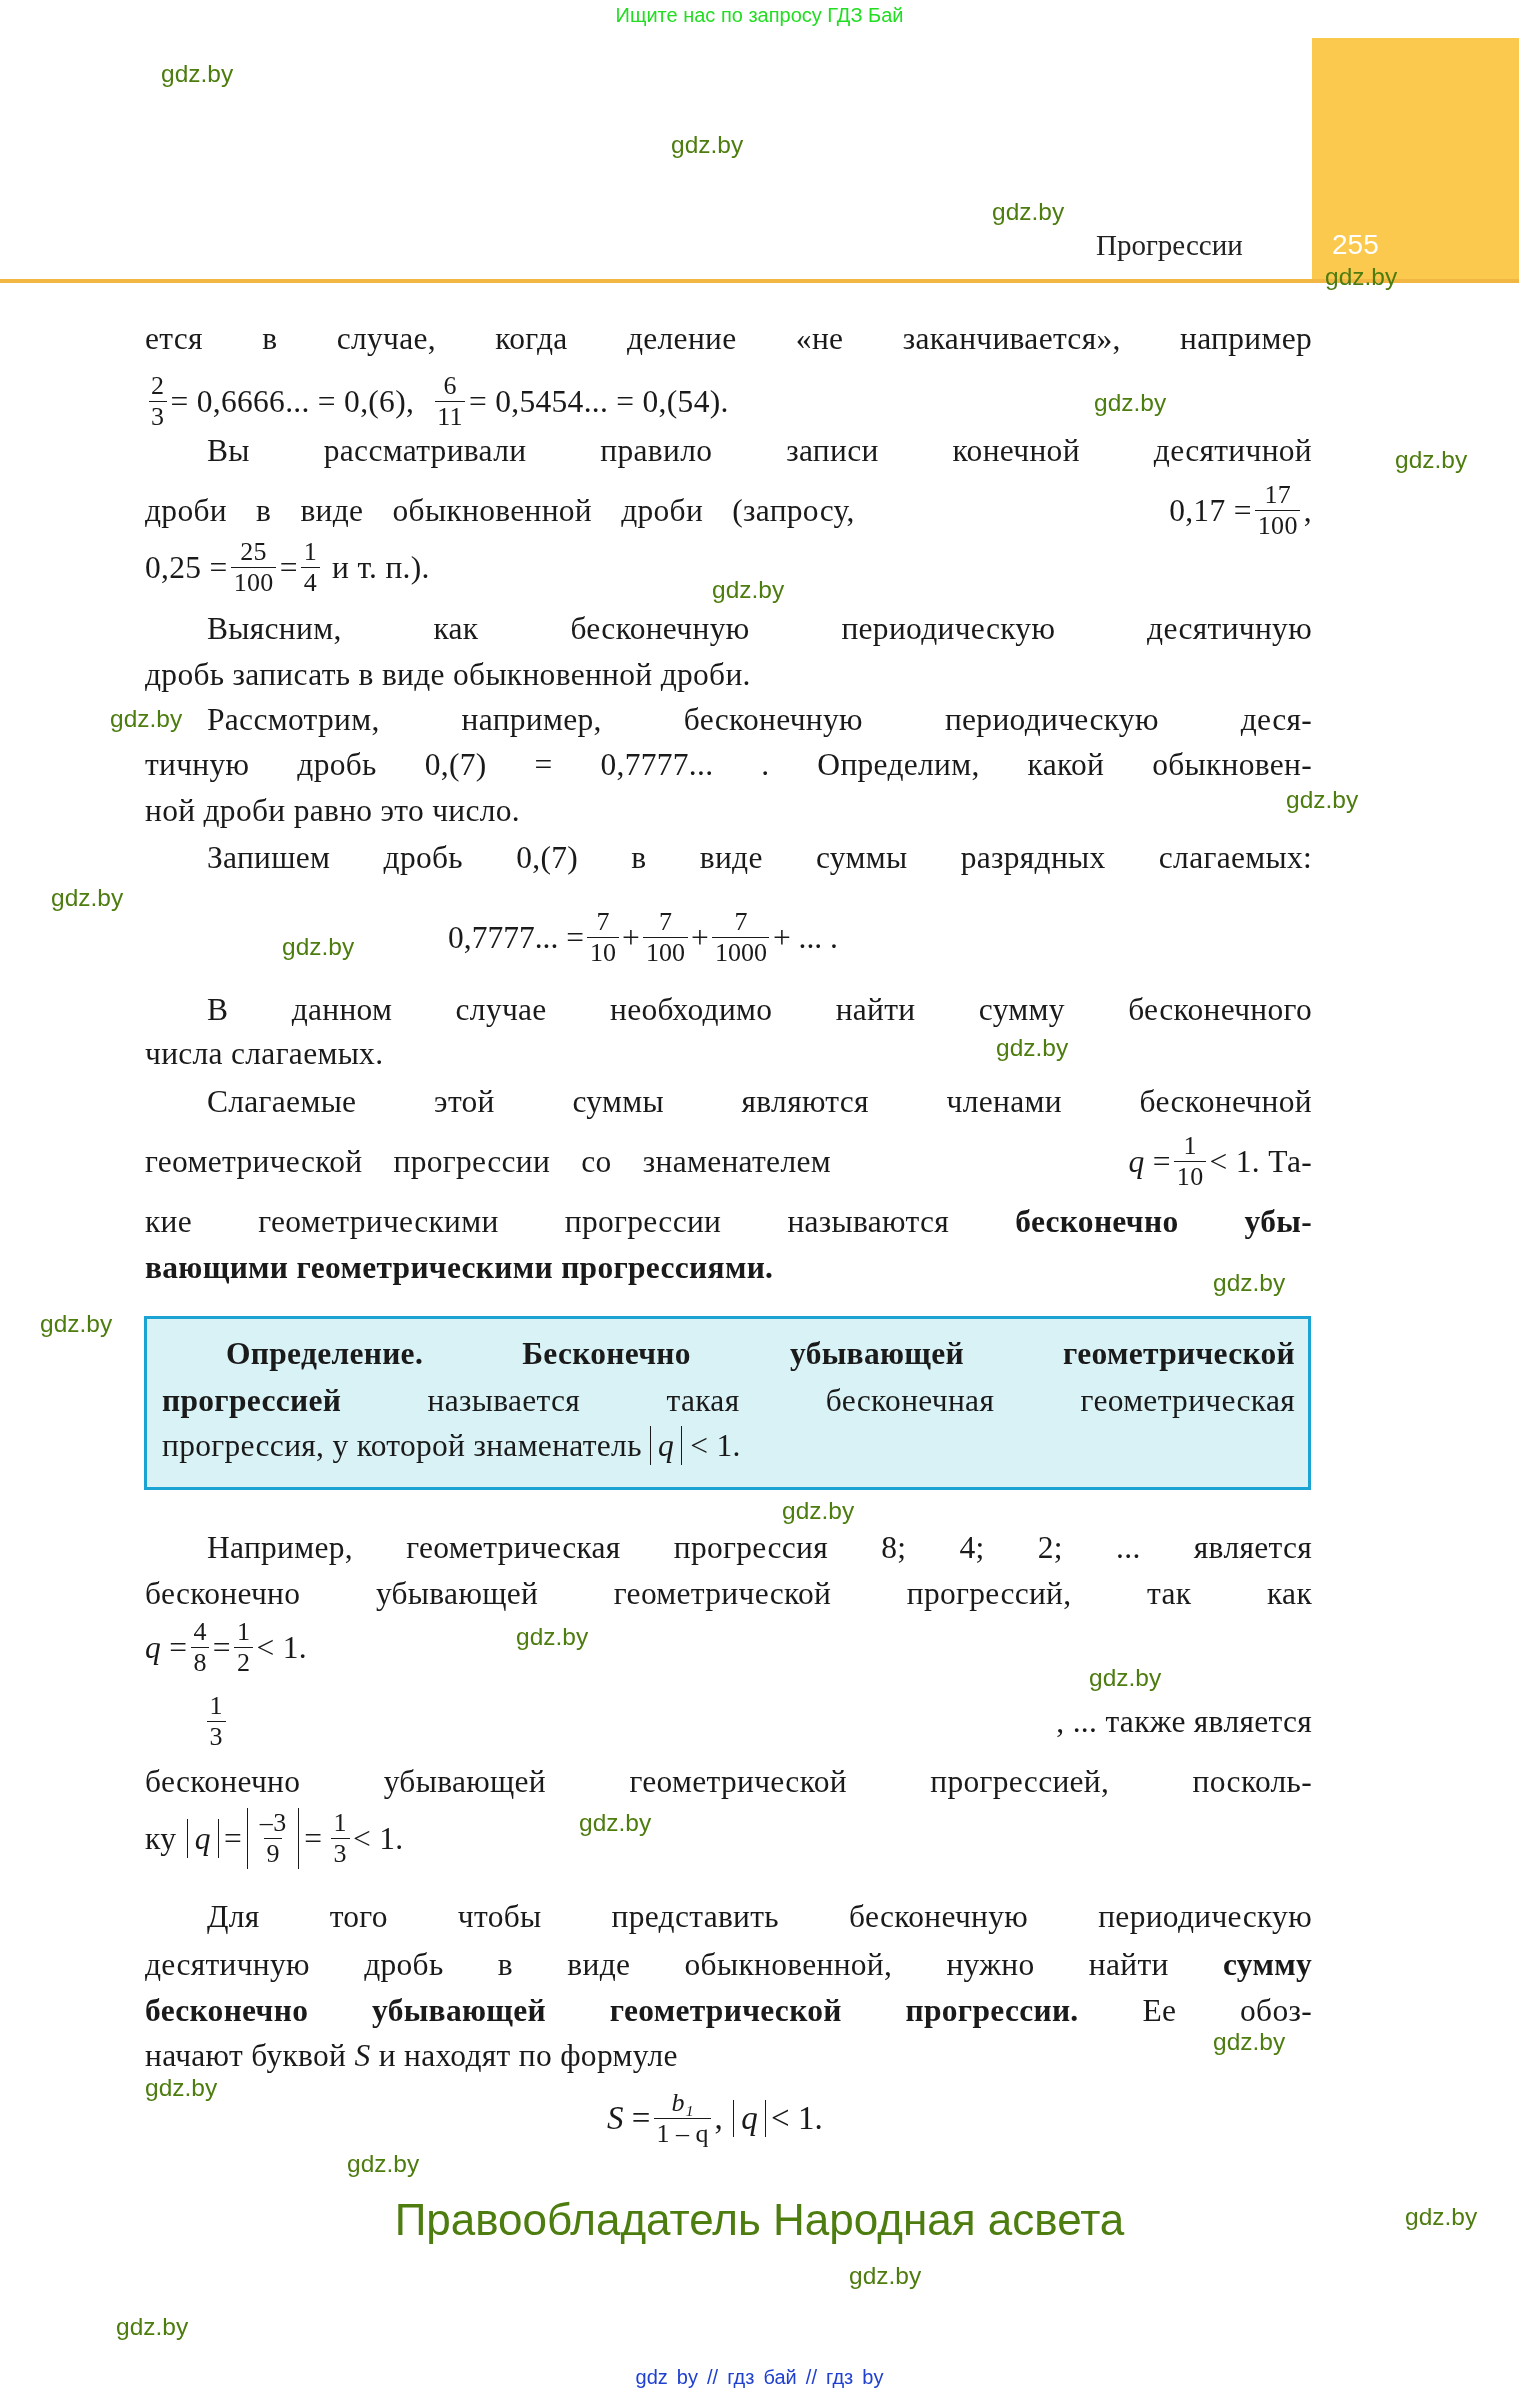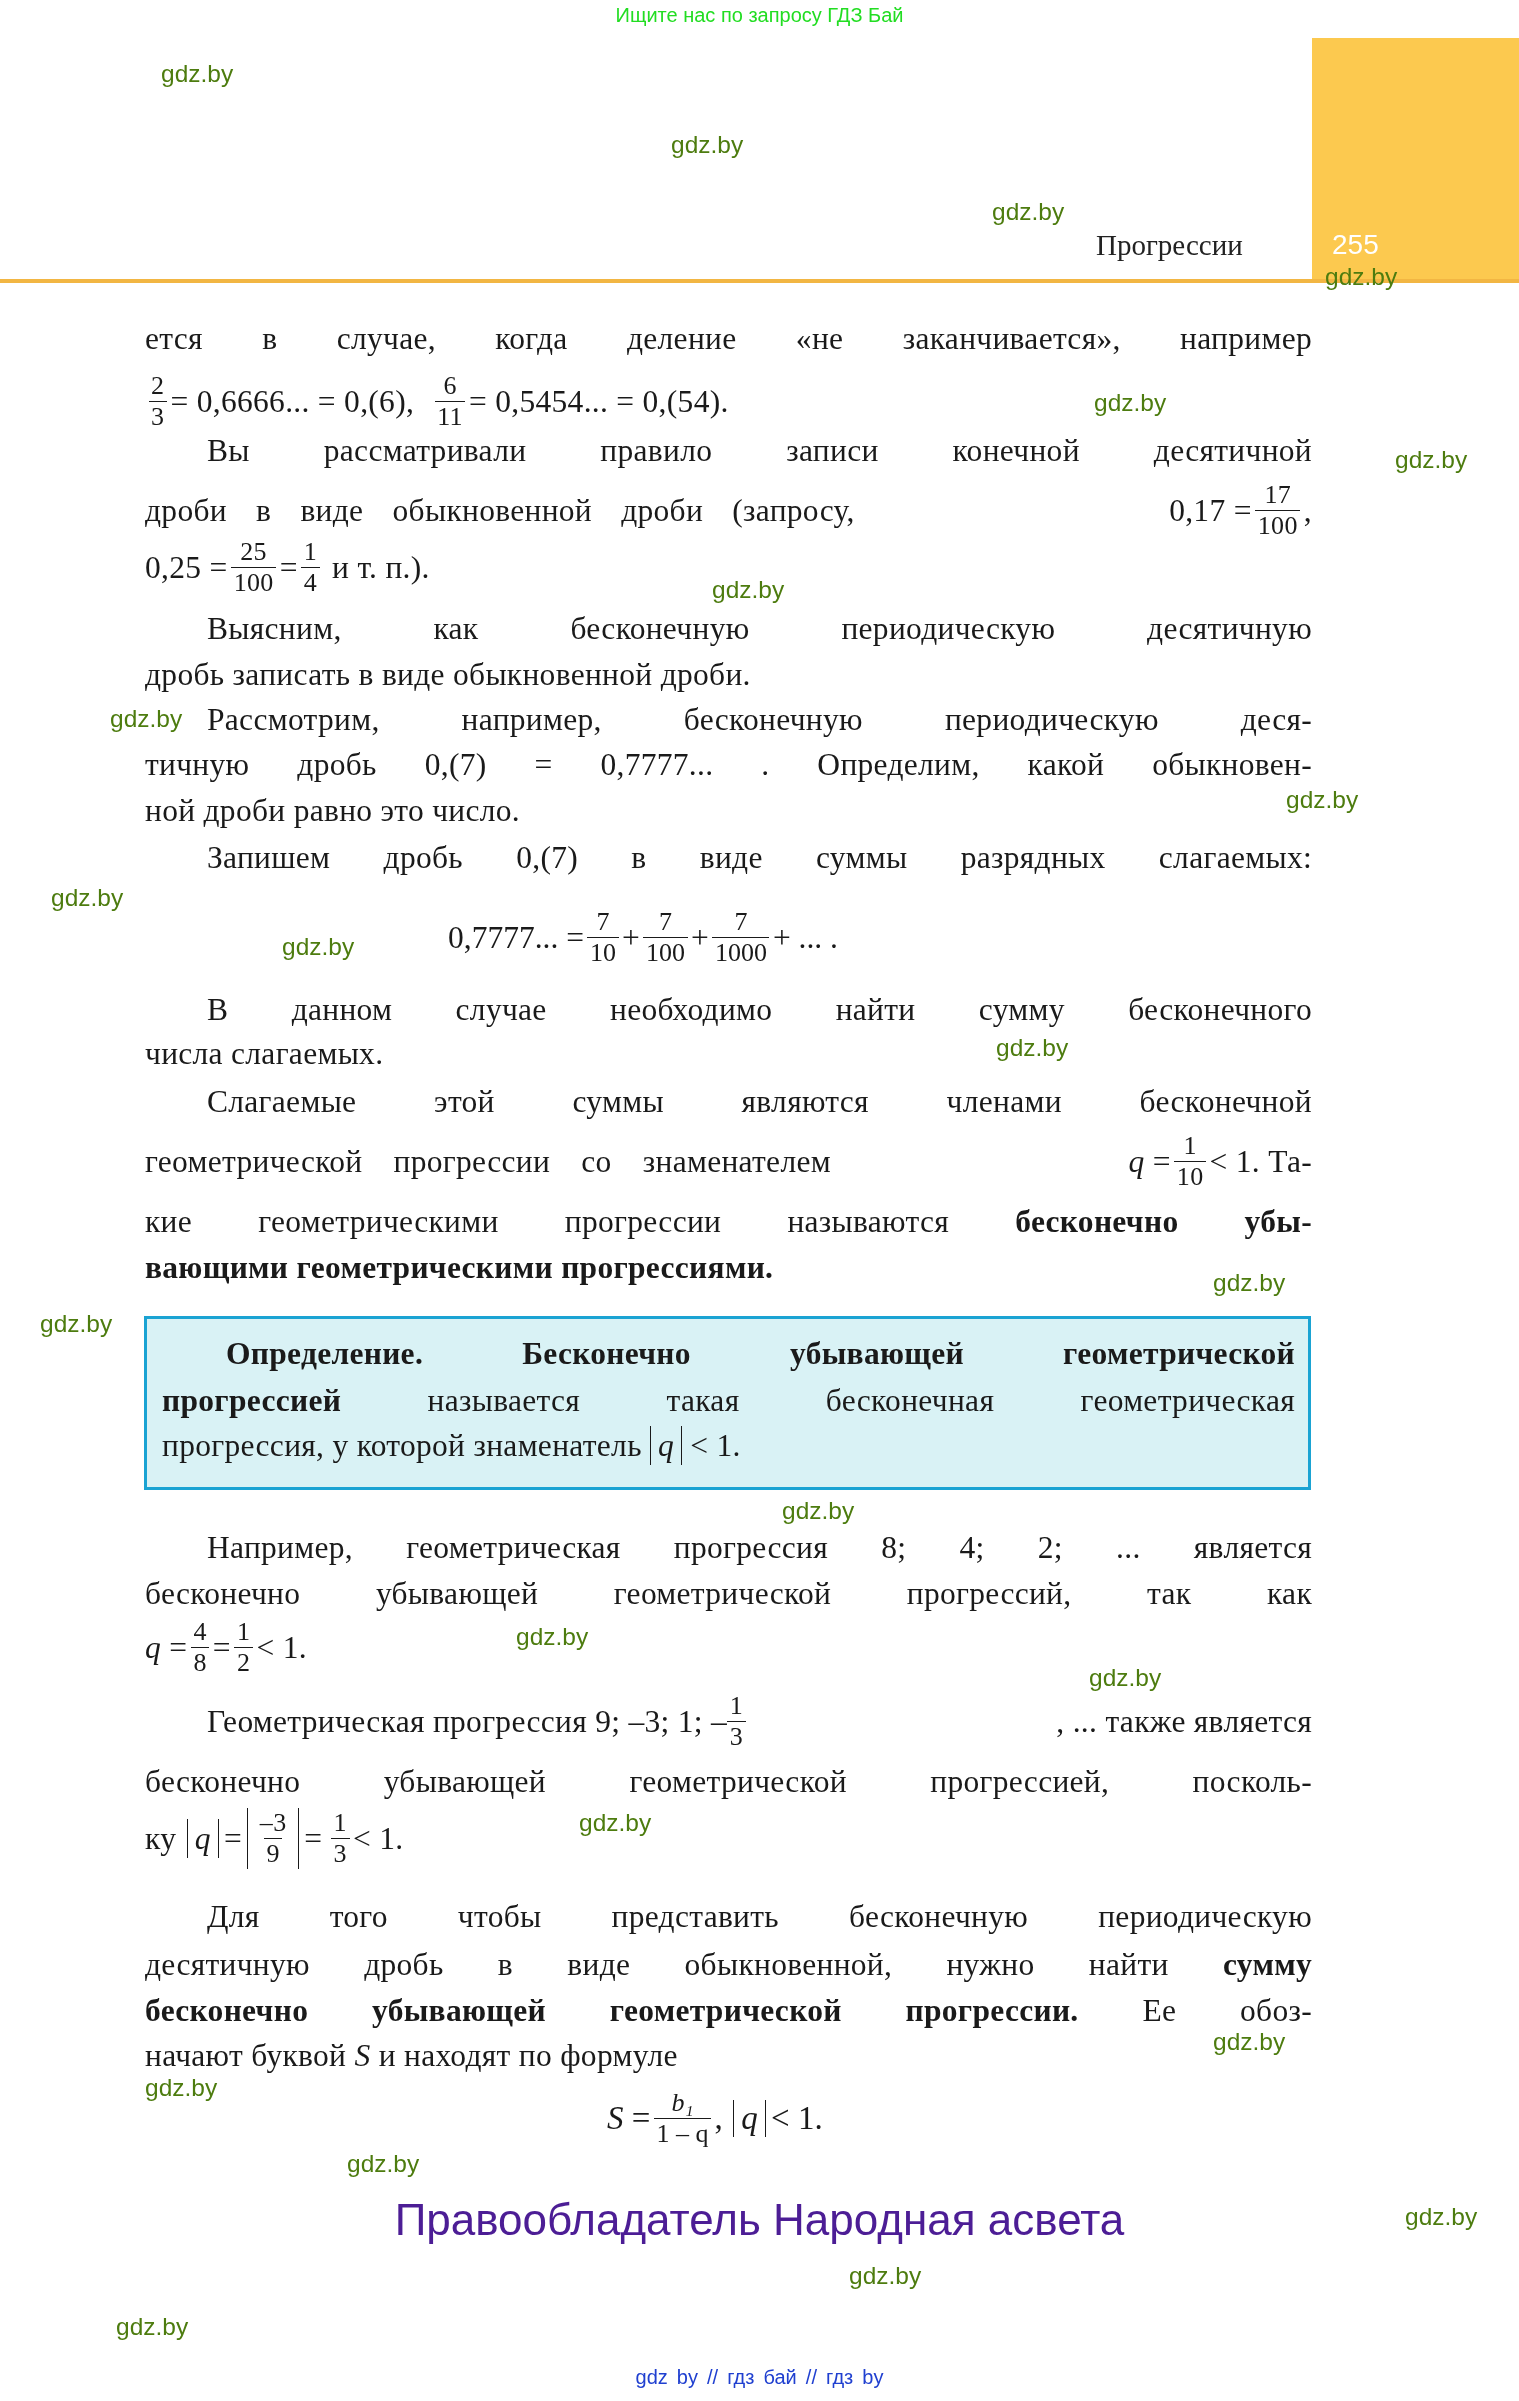--- a/index.html
+++ b/index.html
@@ -21,21 +21,21 @@
   .b { font-weight:bold; }
   .i { font-style:italic; }
   .frac { display:inline-flex; flex-direction:column; align-items:center; vertical-align:middle;
           font-size:26px; line-height:30px; margin:0 3.5px; }
   .frac .num { padding:0 2.6px; }
   .frac .den { border-top:1.8px solid #1a1a1a; padding:0 2.6px; }
   .abs-bar { display:inline-block; border-left:1.8px solid #1a1a1a; border-right:1.8px solid #1a1a1a; padding:0 7px; }
   .abs-bar.tall { padding:0 5.3px; }
   .defbox { left:144px; top:1316px; width:1161px; height:168px; background:#d9f2f5;
             border:3.5px solid #1aa3d3; }
-  .copyright { left:0; width:1519px; top:2195px; text-align:center; color:#4c1d95;
+  .copyright { left:0; width:1519px; top:2195px; text-align:center; color:#4d7c0f;
                font-family:"Liberation Sans",sans-serif; font-size:44px; }
   .footer { left:0; width:1519px; top:2366px; text-align:center; color:#2040d0;
             font-family:"Liberation Sans",sans-serif; font-size:20px; word-spacing:3.5px; }
   .formula { font-size:31.5px; font-family:"Liberation Serif",serif; white-space:nowrap; display:flex; align-items:center; }
 </style>
 </head>
 <body>
 
 <div class="abs topnote">Ищите нас по запросу ГДЗ Бай</div>
 
@@ -172,21 +172,20 @@
         <span class="num">1</span>
         <span class="den">2</span>
       </span>
     <span>&lt; 1.</span>
   </div>
 </div>
 
 <div class="abs line ind left" style="top:1691px;height:56px;">
   <div class="formula" style="justify-content:space-between;width:1105px;">
     <span style="display:flex;align-items:center">
-      <span>Геометрическая прогрессия 9; –3; 1; –</span>
       <span class="frac" style="margin-left:0">
           <span class="num">1</span>
           <span class="den">3</span>
         </span>
     </span>
     <span>, ... также является</span>
   </div>
 </div>
 
 <div class="abs line" style="top:1762px">бесконечно убывающей геометрической прогрессией, посколь-</div>

